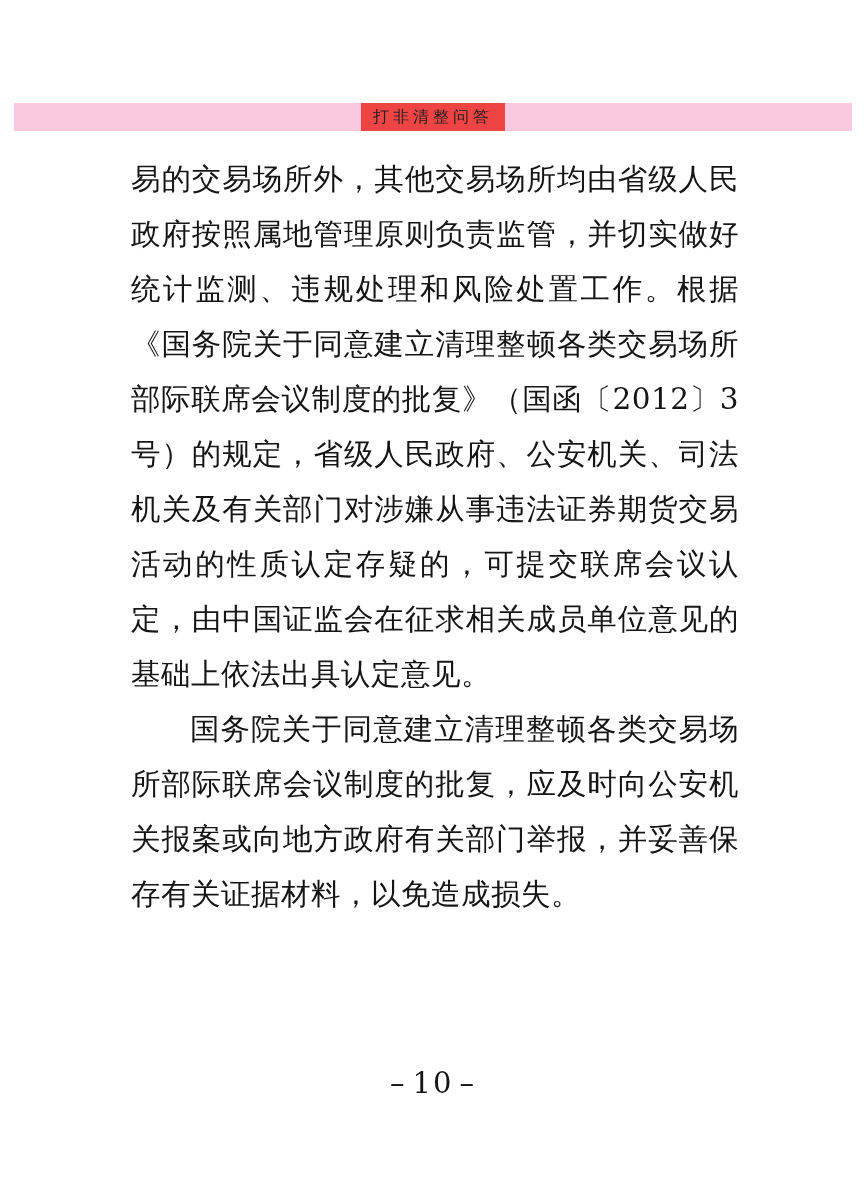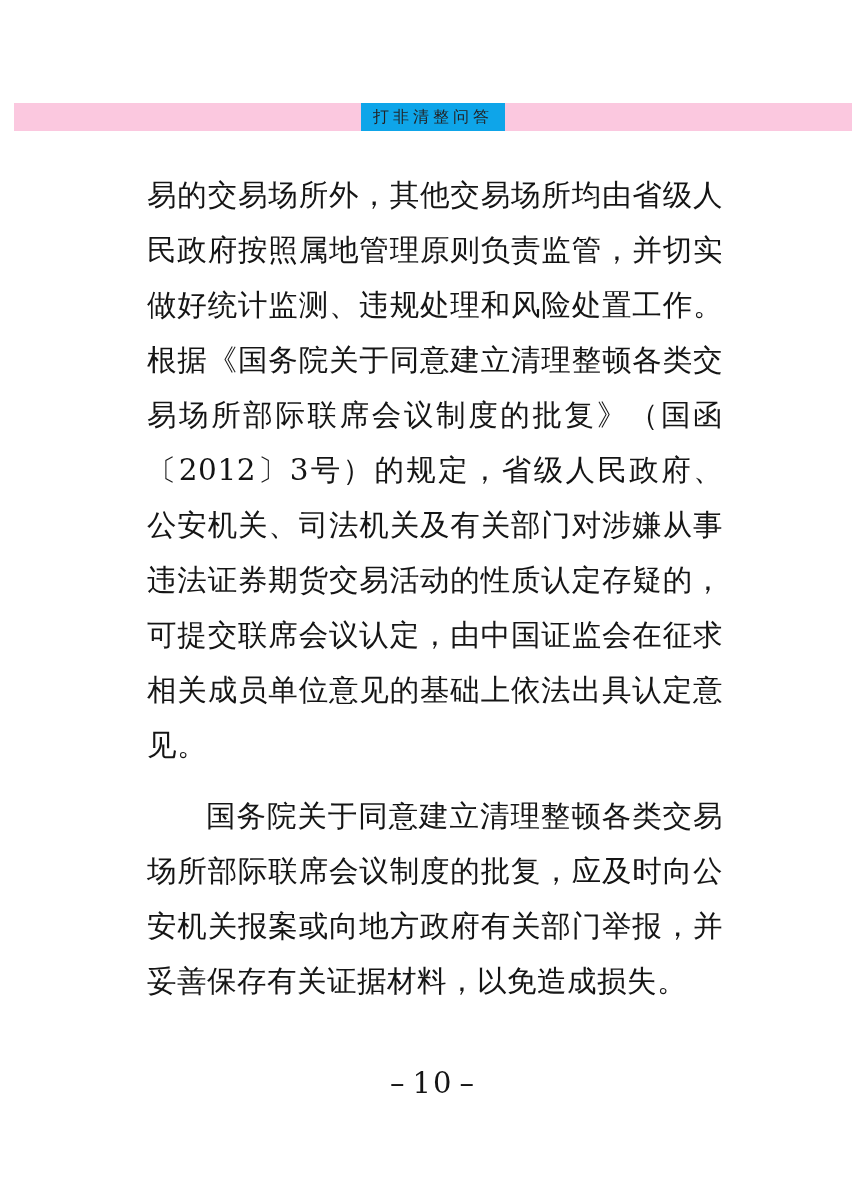--- a/index.html
+++ b/index.html
@@ -39,37 +39,37 @@
     flex: 1 1 auto;
     height: 28px;
   }
   .band-title {
     flex: 0 0 auto;
     height: 28px;
     display: flex;
     align-items: center;
     justify-content: center;
     padding: 0 12px;
-    background: #0ea5e9;
+    background: #ef4444;
     font-family: "DejaVu Serif", "Liberation Serif", serif;
     font-size: 16px;
     letter-spacing: 4px;
     color: #231f20;
     white-space: nowrap;
   }
 
   
   .body-text {
     position: absolute;
     top: 152px;
     left: 131px;
     width: 608px;
   }
   .para {
-    margin: 16px;
+    margin: 0;
     font-size: 29.5px;
     line-height: 55px;
     text-align: justify;
     text-justify: inter-character;
     letter-spacing: 0.5px;
     color: #151515;
     font-family: "DejaVu Serif", "Liberation Serif", serif;
   }
   .para + .para {
     margin-top: 0px;

